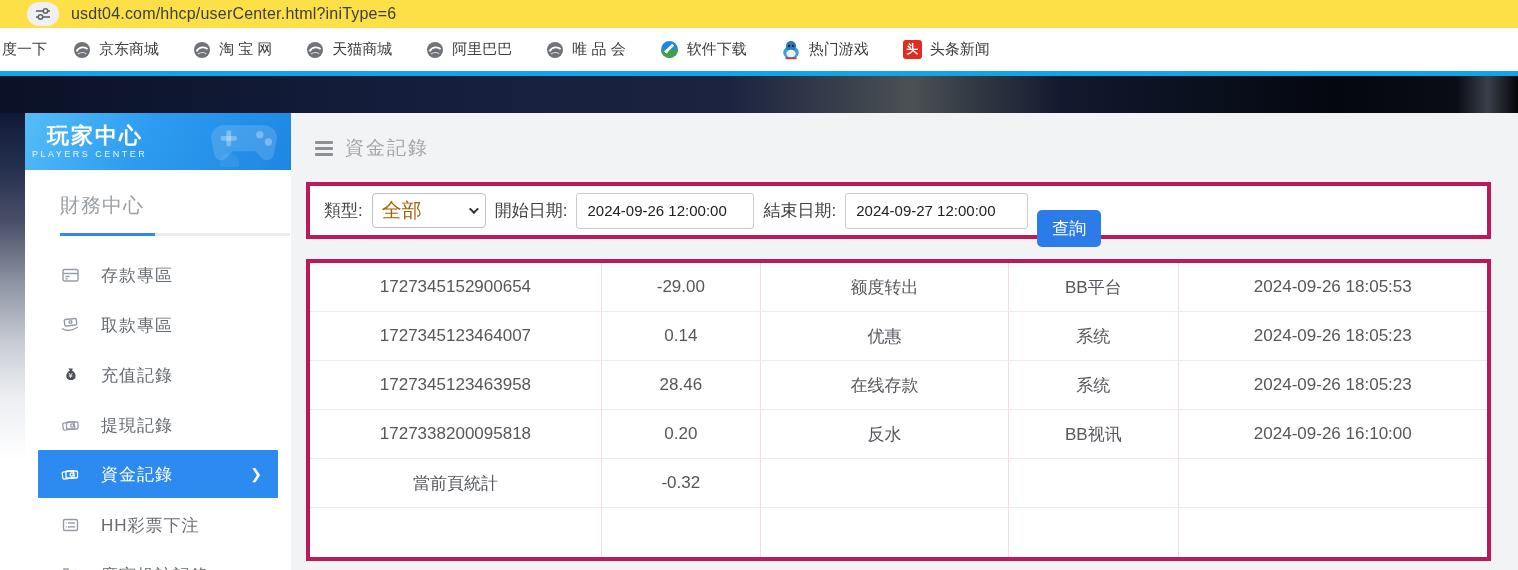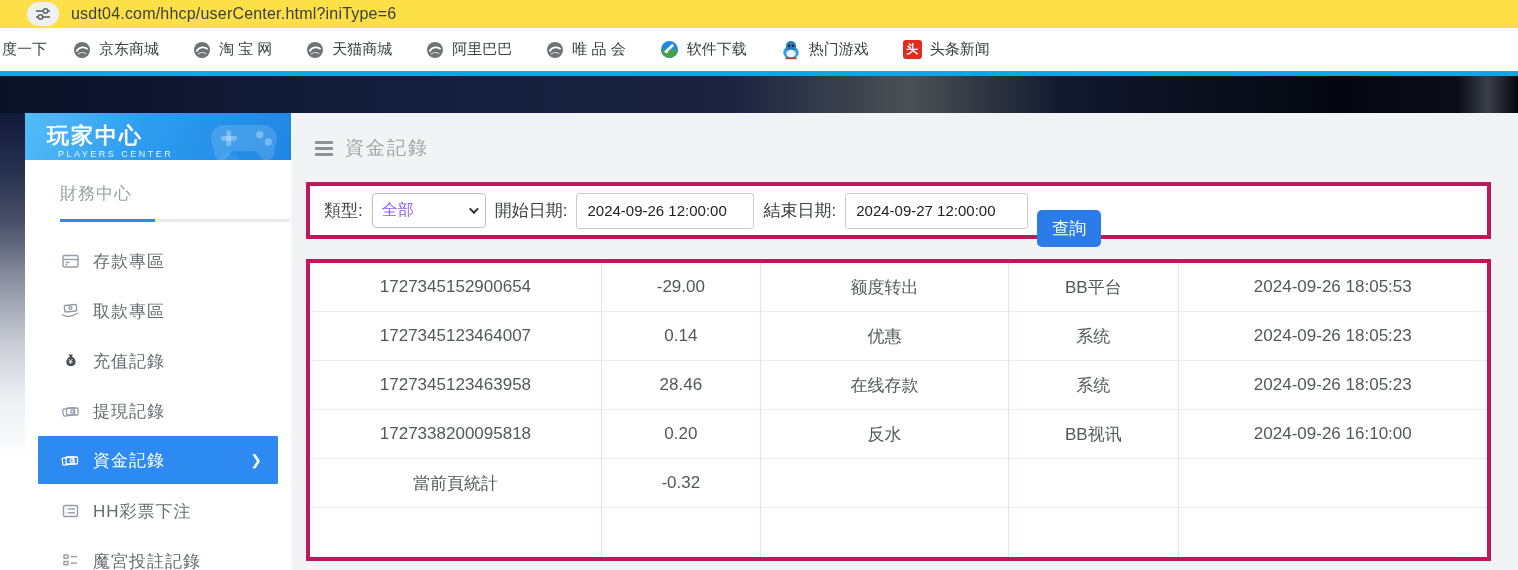--- a/index.html
+++ b/index.html
@@ -24,49 +24,49 @@
   .band { position:absolute; left:0; top:76px; width:100%; height:37px;
     background:linear-gradient(90deg,#0b1126 0%,#141e3c 26%,#1b2340 48%,#4b5153 60%,#12192e 70%,#04070f 88%,#0a0d16 96%,#3a3f4a 98%,#05060a 100%); }
 
   
   .page { position:absolute; left:0; top:113px; width:100%; height:457px; background:#f2f3f5; }
   .leftstrip { position:absolute; left:0; top:0; width:25px; height:100%;
     background:linear-gradient(180deg,#101a38 0%,#25304e 12%,#4a5068 24%,#8d93a2 37%,#c8cbd4 50%,#eceef2 62%,#ffffff 76%); }
 
   
   .sidebar { position:absolute; left:25px; top:0; width:266px; height:100%; background:#fff; }
-  .sb-header { position:relative; height:47px; overflow:hidden;
+  .sb-header { position:relative; height:57px; overflow:hidden;
     background:linear-gradient(115deg,#55bdf7 0%,#2d9cf0 45%,#1e86e2 100%); }
   .sb-title { position:absolute; left:22px; top:8px; color:#fff; font-size:22px; font-weight:bold; letter-spacing:2px; }
-  .sb-sub { position:absolute; left:33px; top:36px; color:#e8f6ff; font-size:9px; letter-spacing:2.5px; }
+  .sb-sub { position:absolute; left:7px; top:36px; color:#e8f6ff; font-size:9px; letter-spacing:2.5px; }
   .sb-gamepad { position:absolute; right:8px; top:4px; opacity:.9; }
-  .sb-section { margin:22px 0 0 35px; font-size:17px; color:#9aa0a6; letter-spacing:1px; }
+  .sb-section { margin:22px 0 0 35px; font-size:20px; color:#9aa0a6; letter-spacing:1px; }
   .sb-divider { margin:14px 0 0 35px; width:230px; height:3px; background:#e9ebee; position:relative; }
   .sb-divider::before { content:""; position:absolute; left:0; top:0; width:95px; height:3px; background:#2d8af0; }
   .sb-menu { margin-top:14px; }
   .sb-item { height:50px; display:flex; align-items:center; cursor:pointer; padding-left:35px; }
   .sb-item .ic { width:20px; display:flex; justify-content:center; }
-  .sb-item .lbl { margin-left:13px; font-size:17px; color:#666b72; letter-spacing:1px; }
+  .sb-item .lbl { margin-left:21px; font-size:17px; color:#666b72; letter-spacing:1px; }
   .sb-item.active { margin:0 13px 2px 13px; padding-left:22px; height:48px; background:#2d8af0; border-radius:1px; }
   .sb-item.active .lbl { color:#fff; }
   .sb-item .chev { margin-left:auto; margin-right:16px; color:#fff; font-size:14px; }
 
   
   .main { position:absolute; left:291px; top:0; right:0; height:100%; }
   .title-row { display:flex; align-items:center; gap:12px; padding:22px 0 0 24px; }
   .burger { display:inline-block; }
   .burger i { display:block; width:18px; height:3px; background:#8d9094; margin:3px 0; border-radius:1px; }
   .page-title { font-size:19px; color:#a3a5a8; letter-spacing:2px; }
 
   .panel { background:#fff; border:4px solid #be185d; margin-left:15px; width:1185px; }
   .filter-panel { margin-top:21px; height:57px; display:flex; align-items:center; padding-left:14px; gap:9px; }
   .f-label { font-size:17px; color:#3f4144; }
   .selectbox { width:114px; height:35px; border:1px solid #bdbfc2; border-radius:4px; background:#fff;
     display:flex; align-items:center; padding:0 9px; cursor:pointer; }
-  .selectbox .val { font-size:16px; color:#8b5cf6; }
+  .selectbox .val { font-size:20px; color:#a16207; }
   .selectbox .caret { margin-left:auto; width:7px; height:7px; border-right:2px solid #333;
     border-bottom:2px solid #333; transform:rotate(45deg) translateY(-2px); }
   .dateinput { height:36px; border:1px solid #c9cbce; border-radius:3px; font-size:15px; color:#202124;
     padding:0 10px; font-family:"Liberation Sans",sans-serif; }
   .dateinput.start { width:178px; }
   .dateinput.end { width:183px; margin-right:0; }
   .query-btn { width:64px; height:37px; background:#2b7ce9; color:#fff; border:none; border-radius:5px;
     font-size:17px; cursor:pointer; font-family:"Liberation Sans",sans-serif;margin-top:36px; }
 
   .table-panel { margin-top:20px; }

